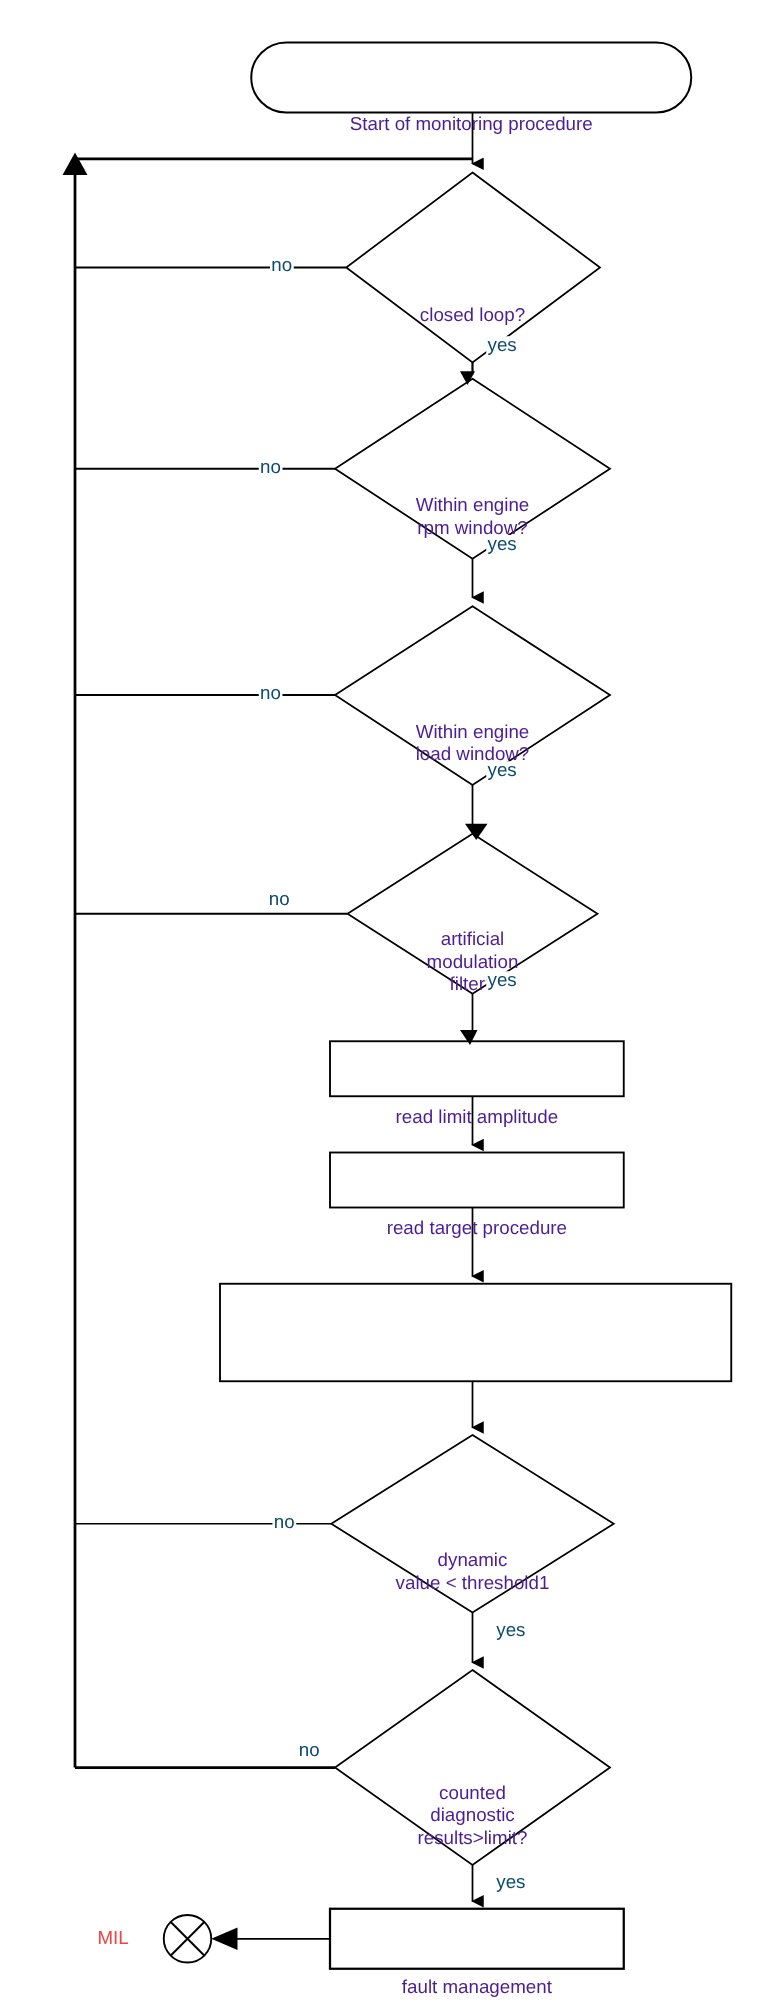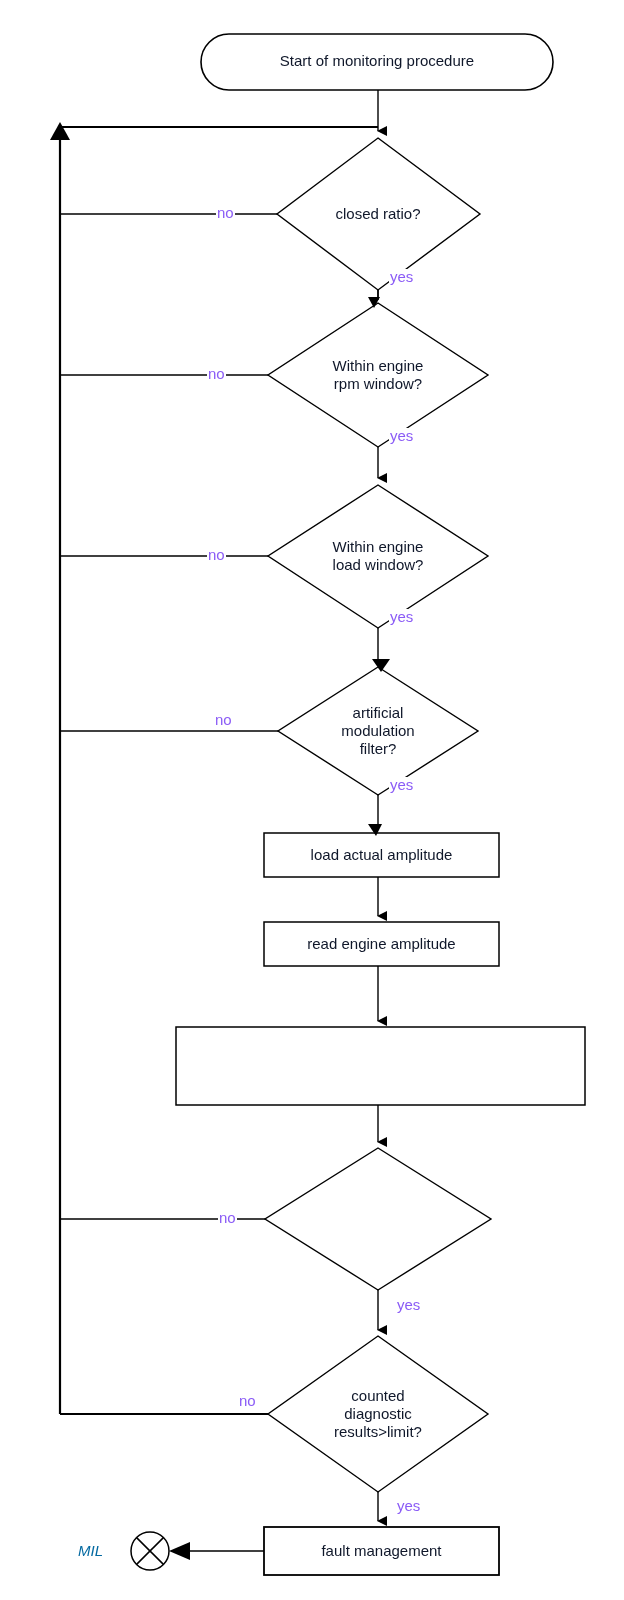--- a/index.html
+++ b/index.html
@@ -24,39 +24,39 @@
     top: 0;
     width: 624px;
     height: 1600px;
   }
   .shape-text {
     position: absolute;
     text-align: center;
     font-family: "Liberation Sans", sans-serif;
     font-size: 15px;
     line-height: 18px;
-    color: #0f172a;
+    color: #4c1d95;
     white-space: pre-line;
     pointer-events: none;
+    margin-top: 39px;
   }
   .edge-label {
     position: absolute;
     font-family: "Liberation Sans", sans-serif;
     font-size: 15px;
     line-height: 16px;
-    color: #8b5cf6;
+    color: #0c4a6e;
     background: #ffffff;
     padding: 0 1px;
   }
   .mil-label {
     position: absolute;
     font-family: "Liberation Sans", sans-serif;
     font-size: 15px;
-    color: #0369a1;
-    font-style: italic;
+    color: #ef4444;
   }
 </style>
 </head>
 <body>
 
 <div id="flow-root">
 
   <svg id="flow-svg" viewBox="0 0 624 1600">
     <defs>
       <marker id="arrowDown" markerWidth="14" markerHeight="14" refX="5" refY="9" orient="auto" markerUnits="userSpaceOnUse">
@@ -131,37 +131,39 @@
     <line x1="277" y1="214" x2="60" y2="214" stroke="#000000" stroke-width="1.6"></line>
     <line x1="268" y1="375" x2="60" y2="375" stroke="#000000" stroke-width="1.6"></line>
     <line x1="268" y1="556" x2="60" y2="556" stroke="#000000" stroke-width="1.6"></line>
     <line x1="278" y1="731" x2="60" y2="731" stroke="#000000" stroke-width="1.6"></line>
     <line x1="265" y1="1219" x2="60" y2="1219" stroke="#000000" stroke-width="1.3"></line>
     <line x1="268" y1="1414" x2="60" y2="1414" stroke="#000000" stroke-width="2.2"></line>
   </svg>
 
   <div class="shape-text" style="left:201px; top:52px; width:352px;">Start of monitoring procedure</div>
 
-  <div class="shape-text" style="left:288px; top:205px; width:180px;">closed ratio?</div>
+  <div class="shape-text" style="left:288px; top:205px; width:180px;">closed loop?</div>
 
   <div class="shape-text" style="left:288px; top:357px; width:180px;">Within engine
 rpm window?</div>
 
   <div class="shape-text" style="left:288px; top:538px; width:180px;">Within engine
 load window?</div>
 
   <div class="shape-text" style="left:298px; top:704px; width:160px;">artificial
 modulation
 filter?</div>
 
-  <div class="shape-text" style="left:264px; top:846px; width:235px;">load actual amplitude</div>
+  <div class="shape-text" style="left:264px; top:846px; width:235px;">read limit amplitude</div>
 
-  <div class="shape-text" style="left:264px; top:935px; width:235px;">read engine amplitude</div>
+  <div class="shape-text" style="left:264px; top:935px; width:235px;">read target procedure</div>
 
 
+  <div class="shape-text" style="left:278px; top:1201px; width:200px;">dynamic
+value &lt; threshold1</div>
 
   <div class="shape-text" style="left:264px; top:1542px; width:235px;">fault management</div>
 
   <div class="shape-text" style="left:288px; top:1387px; width:180px;">counted
 diagnostic
 results&gt;limit?</div>
 
   <div class="mil-label" style="left:78px; top:1542px;">MIL</div>
 
   <div class="edge-label" style="left:216px; top:205px;">no</div>

